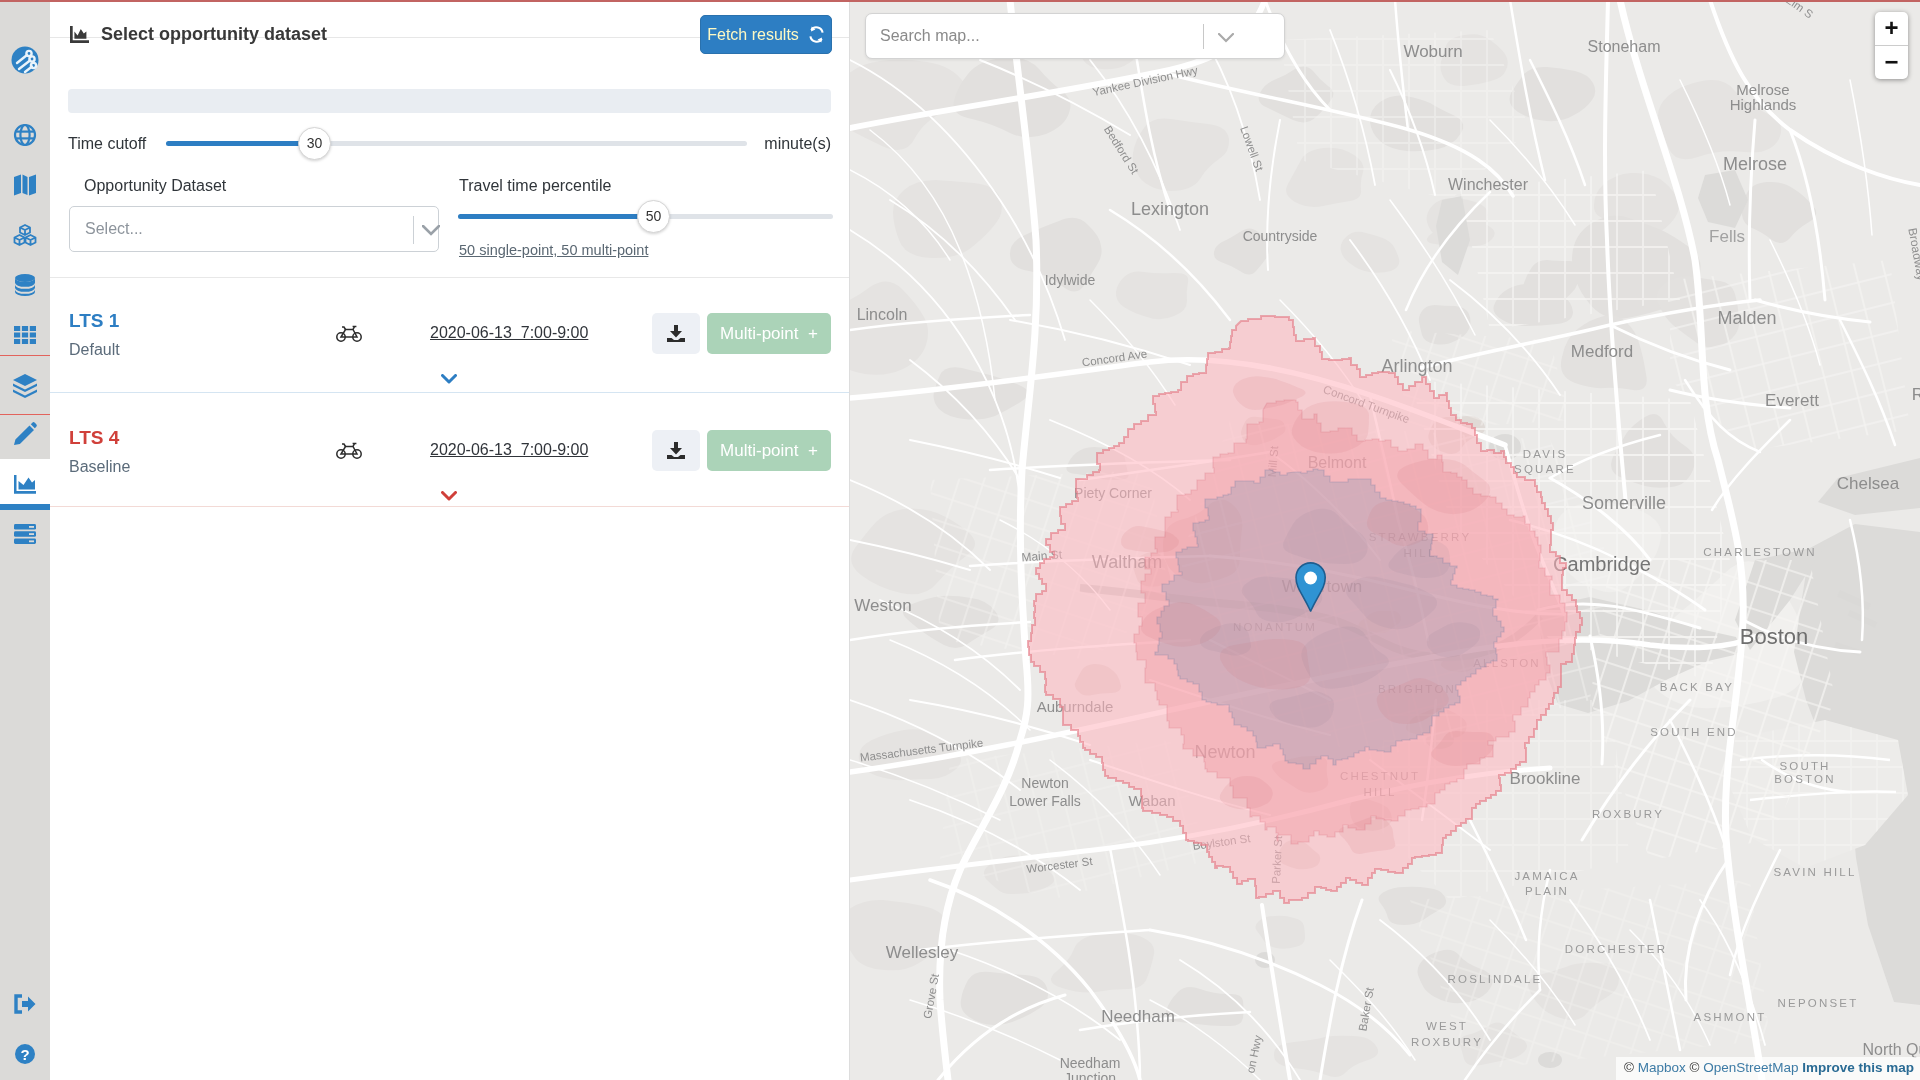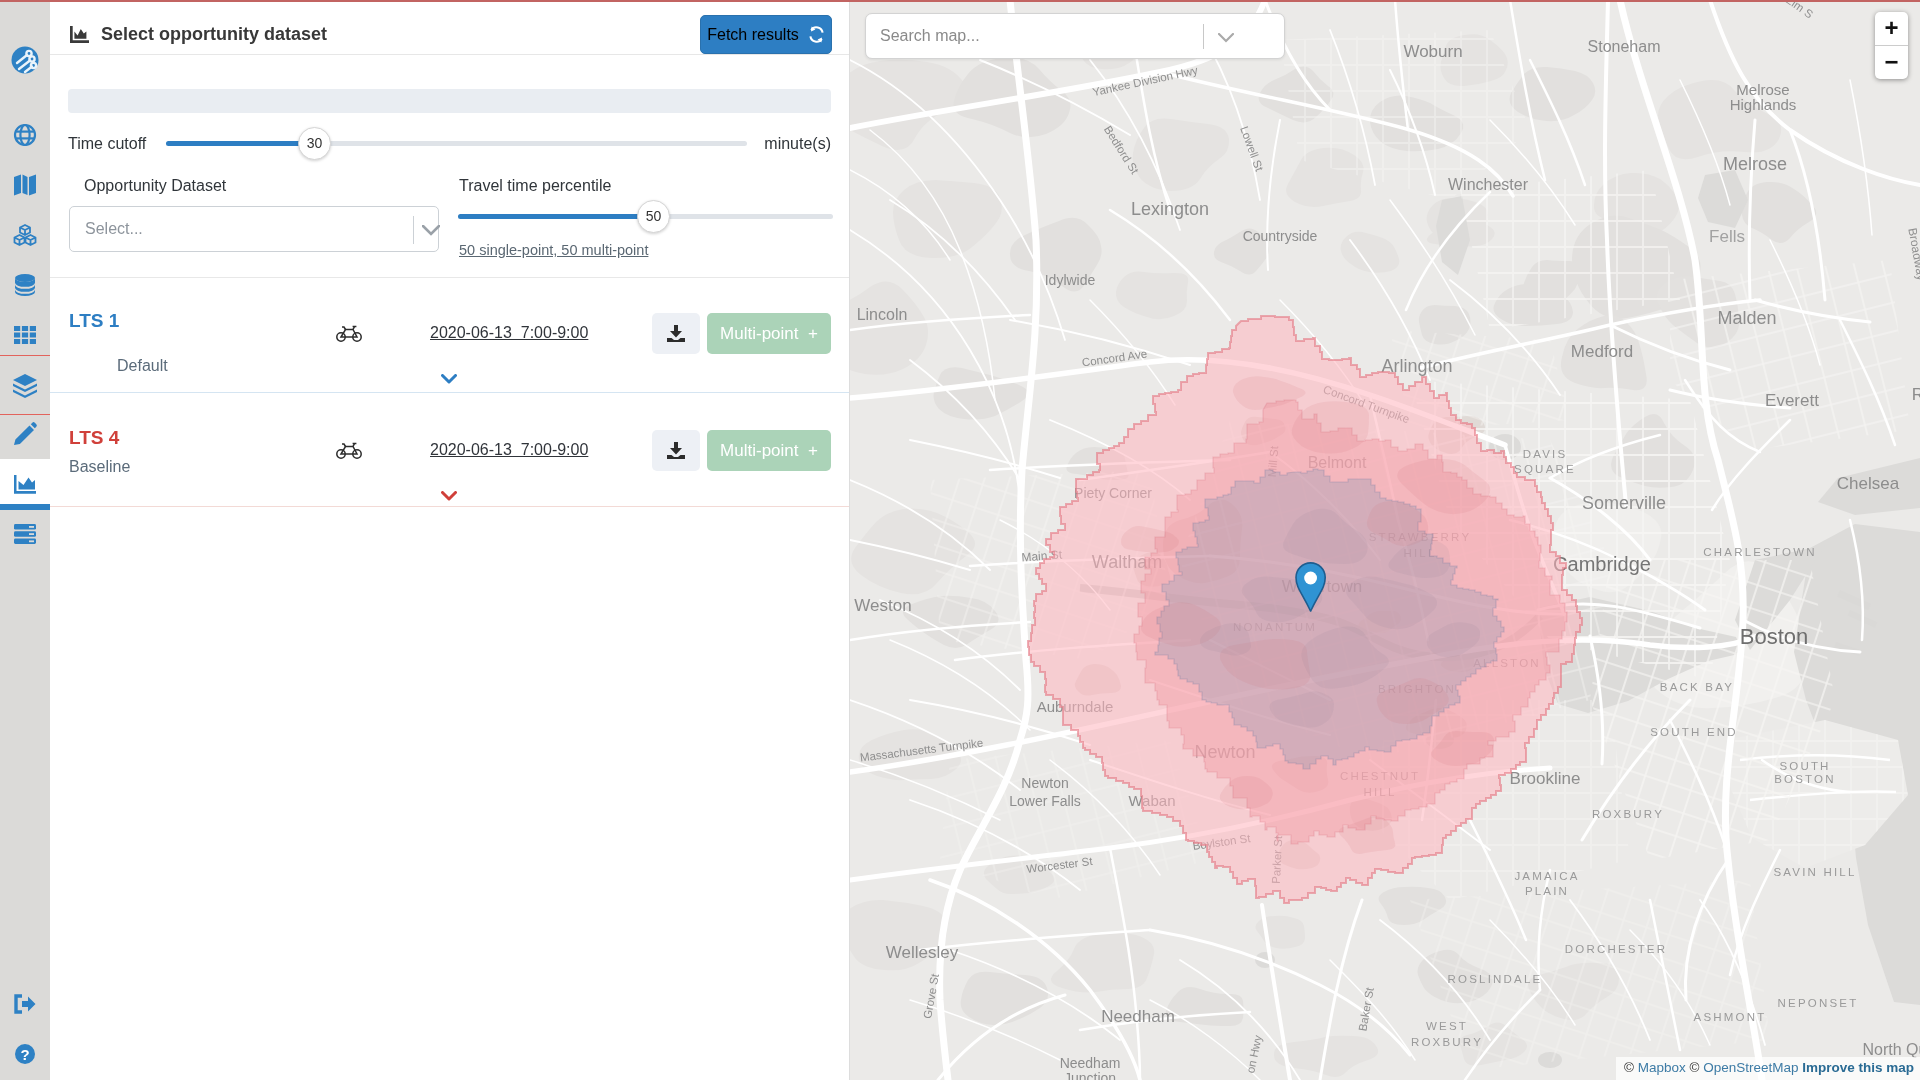--- a/index.html
+++ b/index.html
@@ -6,23 +6,23 @@
   html,body { width:1920px; height:1080px; overflow:hidden; font-family:"Liberation Sans", sans-serif; background:#fff; }
   #topline { position:absolute; left:0; top:0; width:1920px; height:2px; background:#c26462; z-index:60; }
   
   #sidebar { position:absolute; left:0; top:2px; width:50px; height:1078px; background:#dbdad8; z-index:50; }
   #sidebar svg { position:relative; z-index:2; }
   .redline { position:absolute; left:0; width:50px; height:1px; background:#e2635c; }
   #activetab { position:absolute; left:0; top:457px; width:50px; height:45px; background:#fff; }
   #activebar { position:absolute; left:0; top:502px; width:50px; height:6px; background:#2e81c4; }
   
   #panel { position:absolute; left:50px; top:2px; width:800px; height:1078px; background:#fff; border-right:1px solid #ddd; z-index:40; }
-  #phead { position:absolute; left:0; top:0; width:799px; height:53px; border-bottom:1px solid #e7e7e7; }
+  #phead { position:absolute; left:0; top:0; width:799px; height:36px; border-bottom:1px solid #e7e7e7; }
   #ptitle { position:absolute; left:51px; top:22px; font-size:18px; font-weight:bold; color:#383838; }
-  #fetchbtn { position:absolute; left:650px; top:13px; width:132px; height:39px; background:#2d7ec3; border:1px solid #2a71ad; border-radius:5px; color:#000000; font-size:16px; text-align:center; line-height:37px; }
+  #fetchbtn { position:absolute; left:650px; top:13px; width:132px; height:39px; background:#2d7ec3; border:1px solid #2a71ad; border-radius:5px; color:#fef9c3; font-size:16px; text-align:center; line-height:37px; }
   #progress { position:absolute; left:18px; top:87px; width:763px; height:24px; background:#e9edf2; border-radius:4px; }
   .lbl { font-size:16px; color:#30353a; }
   #tclabel { position:absolute; left:18px; top:133px; }
   #minutes { position:absolute; left:713px; top:133px; width:68px; text-align:right; }
   
   .track { position:absolute; height:5px; background:#dfe3e8; border-radius:3px; }
   .fill  { position:absolute; height:5px; background:#2d7ec3; border-radius:3px; }
   .knob  { position:absolute; width:33px; height:33px; background:#fff; border:1px solid #d5d5d5; border-radius:50%; box-shadow:0 1px 3px rgba(0,0,0,.18); text-align:center; line-height:31px; font-size:14px; color:#333; }
   
   #odlabel { position:absolute; left:18px; top:175px; }
@@ -190,21 +190,21 @@
       </svg>
   </div>
   <div class="track" style="left:408px; top:212px; width:375px;"></div>
   <div class="fill" style="left:408px; top:212px; width:181px;"></div>
   <div class="knob" style="left:587px; top:198px;">50</div>
   <div id="spmp">50 single-point, 50 multi-point</div>
 
   <div class="sect" style="top:275px;"></div>
 
   <div class="ltstitle" style="top:308px; color:#2d7ec3;">LTS 1</div>
-  <div class="ltssub" style="top:355px;margin-left:48px;">Default</div>
+  <div class="ltssub" style="top:339px;">Default</div>
   <svg width="26" height="17" viewBox="0 0 26 17" style="position:absolute;left:286px;top:323px;">
     <g stroke="#2c2c2c" stroke-width="1.5" fill="none">
       <circle cx="5" cy="12" r="4.2"></circle>
         <circle cx="21" cy="12" r="4.2"></circle>
       <path d="M5,12 L9.5,4.5 L17,4.5 L21,12 L13,12 Z"></path>
       <path d="M9.5,4.5 L8,2 L6,2"></path>
         <path d="M17,4.5 L18.6,1.5 L16.6,1.5 M18.6,1.5 L20.4,1.5"></path>
     </g>
   </svg>
   <div class="date" style="top:322px;">2020-06-13&nbsp; 7:00-9:00</div>

